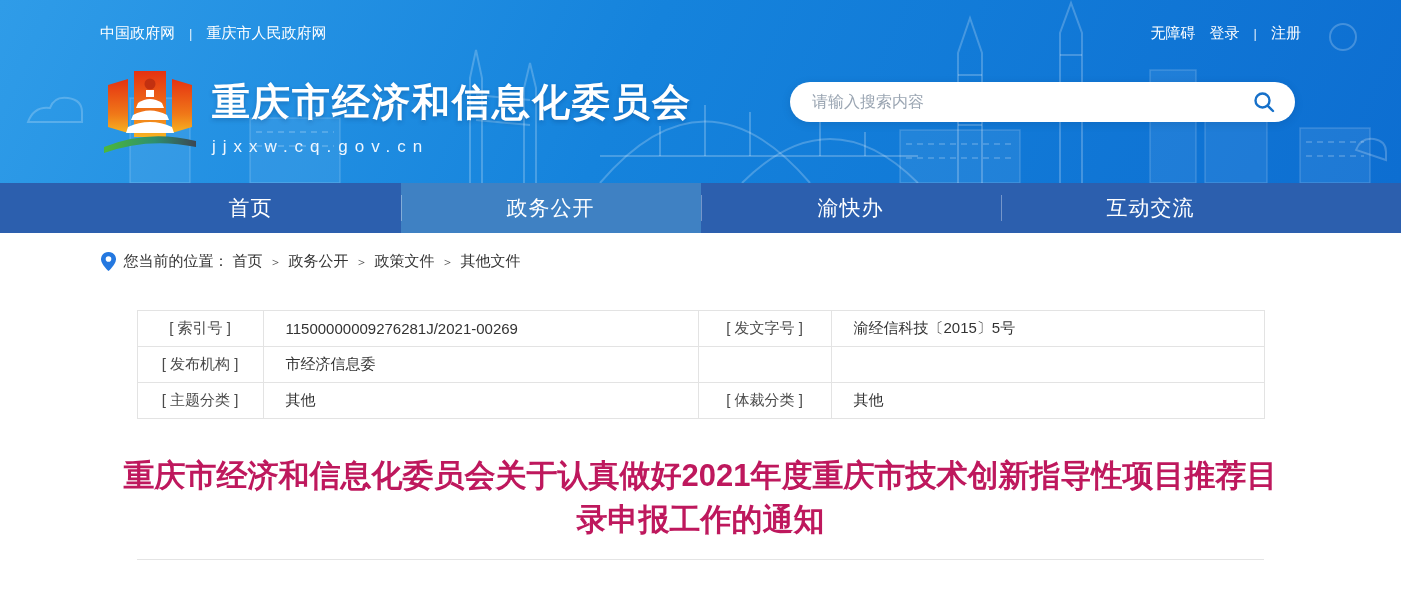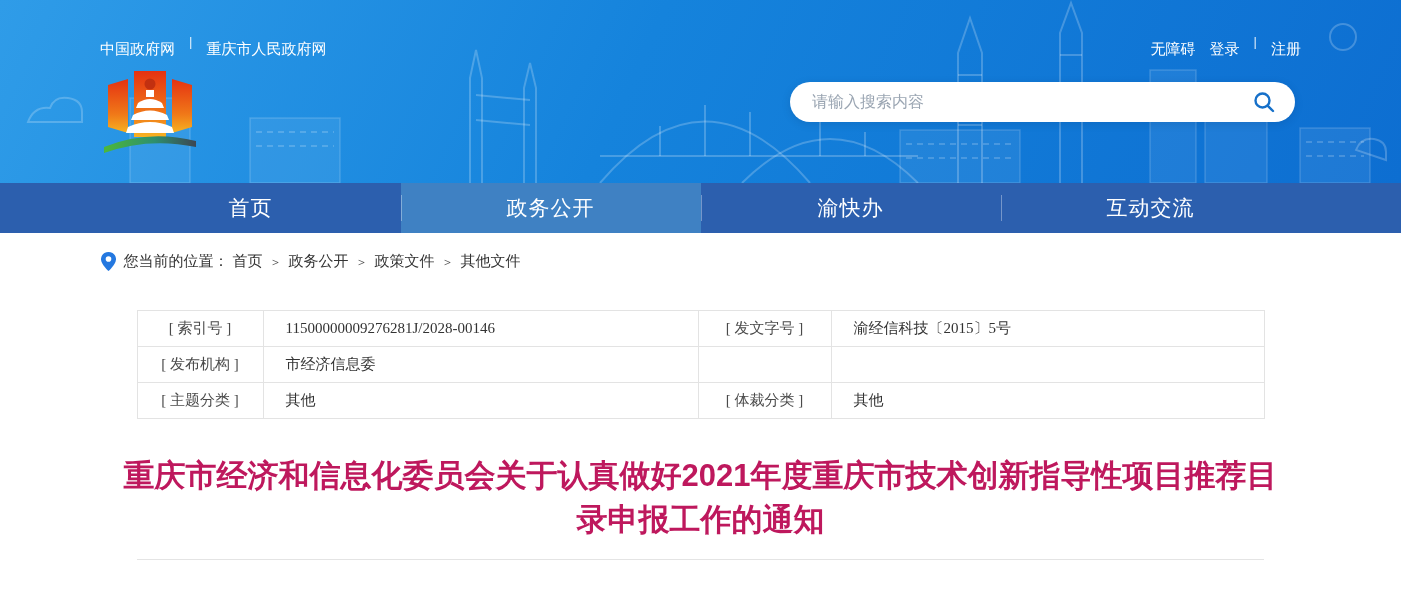--- a/index.html
+++ b/index.html
@@ -7,21 +7,21 @@
     font-family: "Liberation Sans", "DejaVu Sans", sans-serif; }
 
   
   .header { position: relative; width: 1401px; height: 183px;
     background: linear-gradient(115deg, #2f9ce8 0%, #1583dc 45%, #0d6ed1 100%); }
   .skyline { position: absolute; inset: 0; pointer-events: none; }
 
   .topbar { position: absolute; top: 24px; left: 100px; right: 100px;
     display: flex; justify-content: space-between; align-items: center;
     color: #ffffff; font-size: 15px; }
-  .topbar a { color: #ffffff; text-decoration: none; cursor: pointer; margin-top: 16px; }
+  .topbar a { color: #ffffff; text-decoration: none; cursor: pointer; }
   .tb-group { display: flex; align-items: center; gap: 14px; }
   .tb-sep { color: rgba(255,255,255,.85); font-size: 13px; }
 
   .brand { position: absolute; left: 100px; top: 63px; display: flex; align-items: flex-start; }
   .logo { width: 100px; height: 100px; margin-right: 12px; }
   .brand-text { padding-top: 14px; }
   .site-title { color: #ffffff; font-size: 38px; font-weight: bold; letter-spacing: 2px;
     text-shadow: 0 2px 4px rgba(0,40,90,.25); white-space: nowrap; }
   .site-url { color: #eef6ff; font-size: 17px; letter-spacing: 7px; margin-top: 9px; }
 
@@ -47,21 +47,21 @@
   
   .content { width: 1200px; margin: 0 auto; }
   .breadcrumb { display: flex; margin-top: 19px; font-size: 15px;
     color: #333; }
   .breadcrumb .pin { width: 15px; height: 19px; margin-right: 8px; }
   .crumb-prefix { margin-right: 4px; }
   .crumb-link { color: #333; text-decoration: none; cursor: pointer; }
   .crumb-sep { color: #555; font-size: 12px; margin: 0 7px; transform: scaleY(1.2); }
 
   .meta-table { width: 1127px; margin: 39px auto 16px; border-collapse: collapse;
-    table-layout: fixed; font-family: Liberation Serif, serif; }
+    table-layout: fixed; }
   .meta-table td { border: 1px solid #e3e3e3; height: 36px; font-size: 15px;
     vertical-align: middle; }
   .meta-table td.lbl { text-align: center; color: #4a4a4a; }
   .meta-table td.val { padding-left: 22px; color: #333; }
   .col-l1 { width: 126px; } .col-v1 { width: 435px; }
   .col-l2 { width: 133px; } .col-v2 { width: 433px; }
 
   .article-title { margin: 35px auto 0; width: 1180px; text-align: center;
     font-size: 31px; line-height: 44px; font-weight: bold; color: #be185d; }
   .bottom-divider { width: 1127px; margin: 17px auto 0; border: none;
@@ -155,20 +155,24 @@
         <polygon points="72,16 92,22 92,64 72,70" fill="url(#lgRed)"></polygon>
 
         <circle cx="50" cy="21" r="5.5" fill="#c23010"></circle>
         <rect x="46" y="27" width="8" height="7" fill="#ffffff"></rect>
         <path d="M38 40 q12 -8 24 0 l2 5 l-28 0 z" fill="#ffffff"></path>
         <path d="M33 52 q17 -9 34 0 l2 5 l-38 0 z" fill="#ffffff"></path>
         <path d="M28 64 q22 -10 44 0 l2 6 l-48 0 z" fill="#ffffff"></path>
         <path d="M4 84 Q 48 66 96 78 L 96 84 Q 48 74 4 90 Z" fill="url(#lgSwoosh)"></path>
       </g>
     </svg>
+    <div class="brand-text">
+      <div class="site-title">重庆市经济和信息化委员会</div>
+      <div class="site-url">jjxxw.cq.gov.cn</div>
+    </div>
   </div>
 
   <div class="search-box">
     <input type="text" placeholder="请输入搜索内容" style="">
     <button class="search-btn">
       <svg width="24" height="24" viewBox="0 0 24 24">
         <circle cx="10.5" cy="10.5" r="7" fill="none" stroke="#1670c9" stroke-width="2.4"></circle>
         <line x1="15.8" y1="15.8" x2="21" y2="21" stroke="#1670c9" stroke-width="2.4" stroke-linecap="round"></line>
       </svg>
     </button>
@@ -198,21 +202,21 @@
   <table class="meta-table">
     <colgroup>
       <col class="col-l1">
         <col class="col-v1">
         <col class="col-l2">
         <col class="col-v2">
     </colgroup>
     <tbody id="meta-tbody">
         <tr>
           <td class="lbl">[ 索引号 ]</td>
-          <td class="val">11500000009276281J/2028-00146</td>
+          <td class="val">11500000009276281J/2021-00269</td>
           <td class="lbl">[ 发文字号 ]</td>
           <td class="val">渝经信科技〔2015〕5号</td>
         </tr>
         <tr>
           <td class="lbl">[ 发布机构 ]</td>
           <td class="val">市经济信息委</td>
           <td class="lbl"></td>
           <td class="val"></td>
         </tr>
         <tr>

